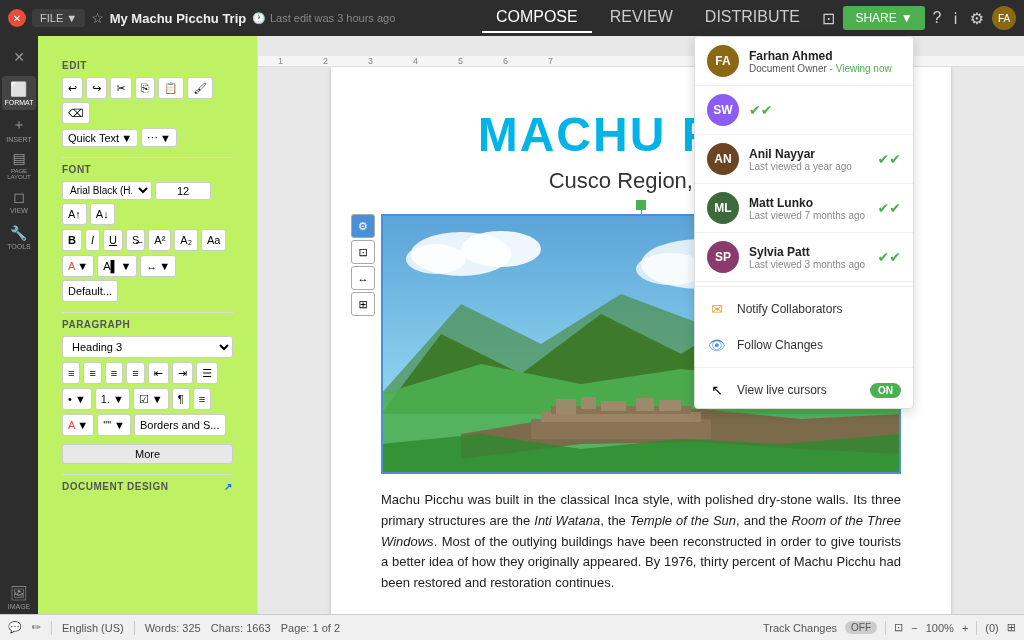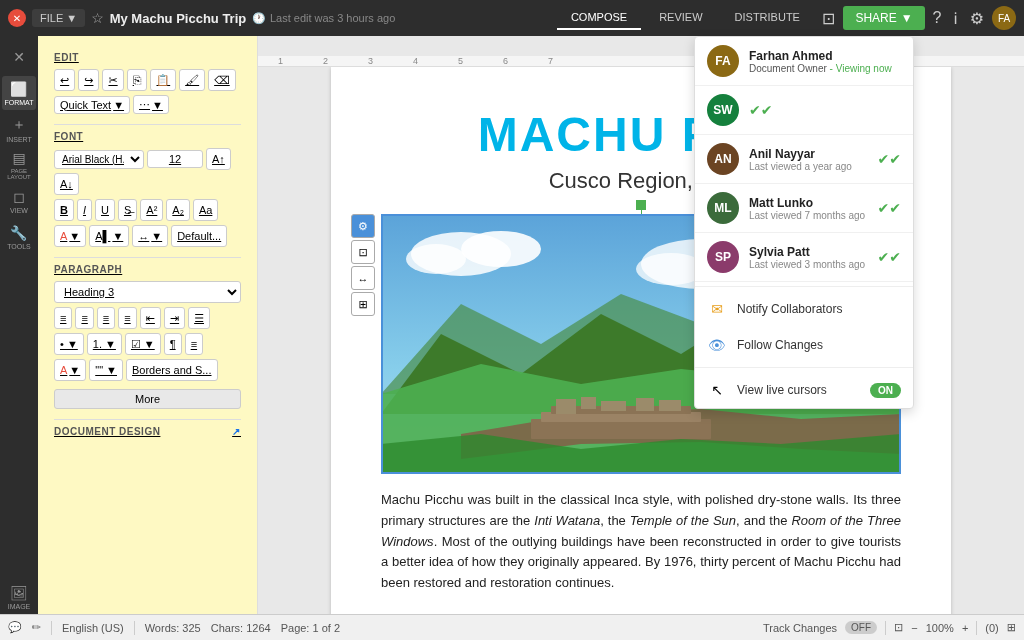--- a/index.html
+++ b/index.html
@@ -8,36 +8,36 @@
     
     .top-bar { height: 36px; background: #2d2d2d; display: flex; align-items: center; padding: 0 8px; gap: 8px; flex-shrink: 0; }
     .top-bar-left { display: flex; align-items: center; gap: 6px; flex: 1; }
     .close-btn { width: 18px; height: 18px; background: #e74c3c; border-radius: 50%; display: flex; align-items: center; justify-content: center; cursor: pointer; }
     .close-btn span { color: white; font-size: 10px; }
     .file-btn { background: #3d3d3d; color: #ccc; border: none; padding: 3px 8px; border-radius: 3px; font-size: 11px; cursor: pointer; display: flex; align-items: center; gap: 3px; }
     .star-icon { color: #aaa; font-size: 14px; cursor: pointer; }
     .doc-title { color: #eee; font-size: 13px; font-weight: bold; }
     .last-edit { color: #888; font-size: 11px; display: flex; align-items: center; gap: 4px; }
     .top-bar-right { display: flex; align-items: center; gap: 4px; }
-    .tab-btn { padding: 5px 14px; border: none; background: transparent; color: #ccc; font-size: 11px; cursor: pointer; border-bottom: 2px solid transparent; }
+    .tab-btn { padding: 5px 14px; border: none; background: transparent; color: #ccc; font-size: 16px; cursor: pointer; border-bottom: 2px solid transparent; }
     .share-btn { background: #4CAF50; color: white; border: none; padding: 5px 12px; border-radius: 3px; font-size: 12px; cursor: pointer; display: flex; align-items: center; gap: 4px; text-align: right; }
     .icon-btn { background: transparent; border: none; color: #ccc; font-size: 16px; cursor: pointer; padding: 4px; }
 
     
     .main-area { display: flex; flex: 1; overflow: hidden; }
 
     
     .icon-nav { width: 38px; background: #2d2d2d; display: flex; flex-direction: column; align-items: center; padding-top: 4px; gap: 2px; flex-shrink: 0; }
     .nav-item { width: 34px; height: 34px; display: flex; flex-direction: column; align-items: center; justify-content: center; color: #999; font-size: 8px; cursor: pointer; border-radius: 3px; gap: 2px; }
     .nav-item.active { background: #444; color: #fff; }
     .nav-item .nav-icon { font-size: 14px; }
     .nav-label { font-size: 7px; text-align: center; line-height: 1; }
 
     
-    .sidebar { width: 220px; background: #fef9c3; border-right: 1px solid #ddd; overflow-y: auto; padding: 16px; flex-shrink: 0; text-decoration: underline; }
+    .sidebar { width: 220px; background: #bef264; border-right: 1px solid #ddd; overflow-y: auto; padding: 24px; flex-shrink: 0; }
     .sidebar-section { margin-bottom: 10px; }
     .sidebar-title { font-size: 10px; font-weight: bold; color: #555; letter-spacing: 0.5px; margin-bottom: 6px; display: flex; align-items: center; justify-content: space-between; }
     .toolbar-row { display: flex; align-items: center; gap: 3px; margin-bottom: 4px; flex-wrap: wrap; }
     .tool-btn { background: #fff; border: 1px solid #ccc; border-radius: 3px; padding: 2px 5px; font-size: 11px; cursor: pointer; display: flex; align-items: center; gap: 2px; min-height: 22px; }
     .dropdown-btn { display: flex; align-items: center; gap: 2px; background: #fff; border: 1px solid #ccc; border-radius: 3px; padding: 2px 5px; font-size: 11px; cursor: pointer; }
     .font-select { flex: 1; max-width: 90px; font-size: 10px; border: 1px solid #ccc; border-radius: 3px; padding: 2px 3px; background: #fff; }
     .font-size-input { width: 56px; border: 1px solid #ccc; border-radius: 3px; padding: 2px 3px; font-size: 11px; text-align: center; }
     .bold-btn { font-weight: bold; }
     .italic-btn { font-style: italic; }
     .underline-btn { text-decoration: underline; }
@@ -367,21 +367,21 @@
 
     <div class="collab-item">
       <div class="collab-avatar" style="background:#8B6914;">FA</div>
       <div class="collab-info">
         <div class="collab-name">Farhan Ahmed</div>
         <div class="collab-status viewing"><span style="color:#555;">Document Owner</span> - <span style="color:#4CAF50;">Viewing now</span></div>
       </div>
     </div>
 
     <div class="collab-item">
-      <div class="collab-avatar" style="background:#15803d;">SW</div>
+      <div class="collab-avatar" style="background:#8b5cf6;">SW</div>
       <span class="check-icon">✔✔</span>
     </div>
 
     <div class="collab-item">
       <div class="collab-avatar" style="background:#6B4423;">AN</div>
       <div class="collab-info">
         <div class="collab-name">Anil Nayyar</div>
         <div class="collab-status">Last viewed a year ago</div>
       </div>
       <span class="check-icon">✔✔</span>
@@ -428,21 +428,21 @@
 </div>
 
 <div class="status-bar">
   <div class="status-bar-left">
     <span>💬</span>
     <span>✏</span>
     <div class="status-divider"></div>
     <span>English (US)</span>
     <div class="status-divider"></div>
     <span>Words: 325</span>
-    <span>Chars: 1264</span>
+    <span>Chars: 1663</span>
     <span>Page: 1 of 2</span>
   </div>
   <div class="status-bar-right">
     <span>Track Changes</span>
     <span style="background:#ccc;padding:1px 6px;border-radius:8px;font-size:10px;">OFF</span>
     <div class="status-divider"></div>
     <span>⊡</span>
     <span>−</span>
     <span>100%</span>
     <span>+</span>

